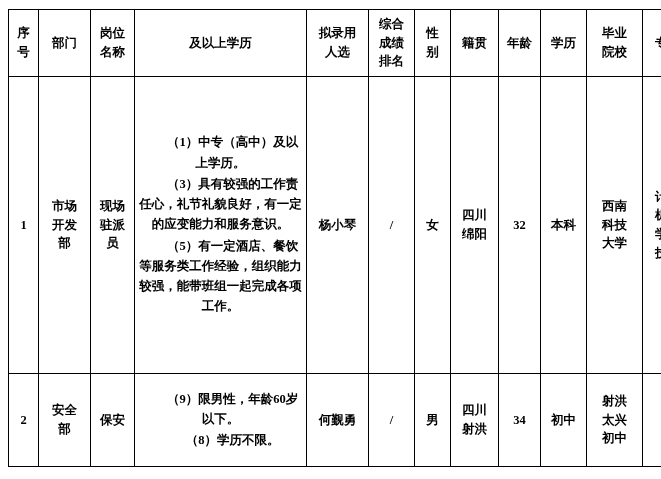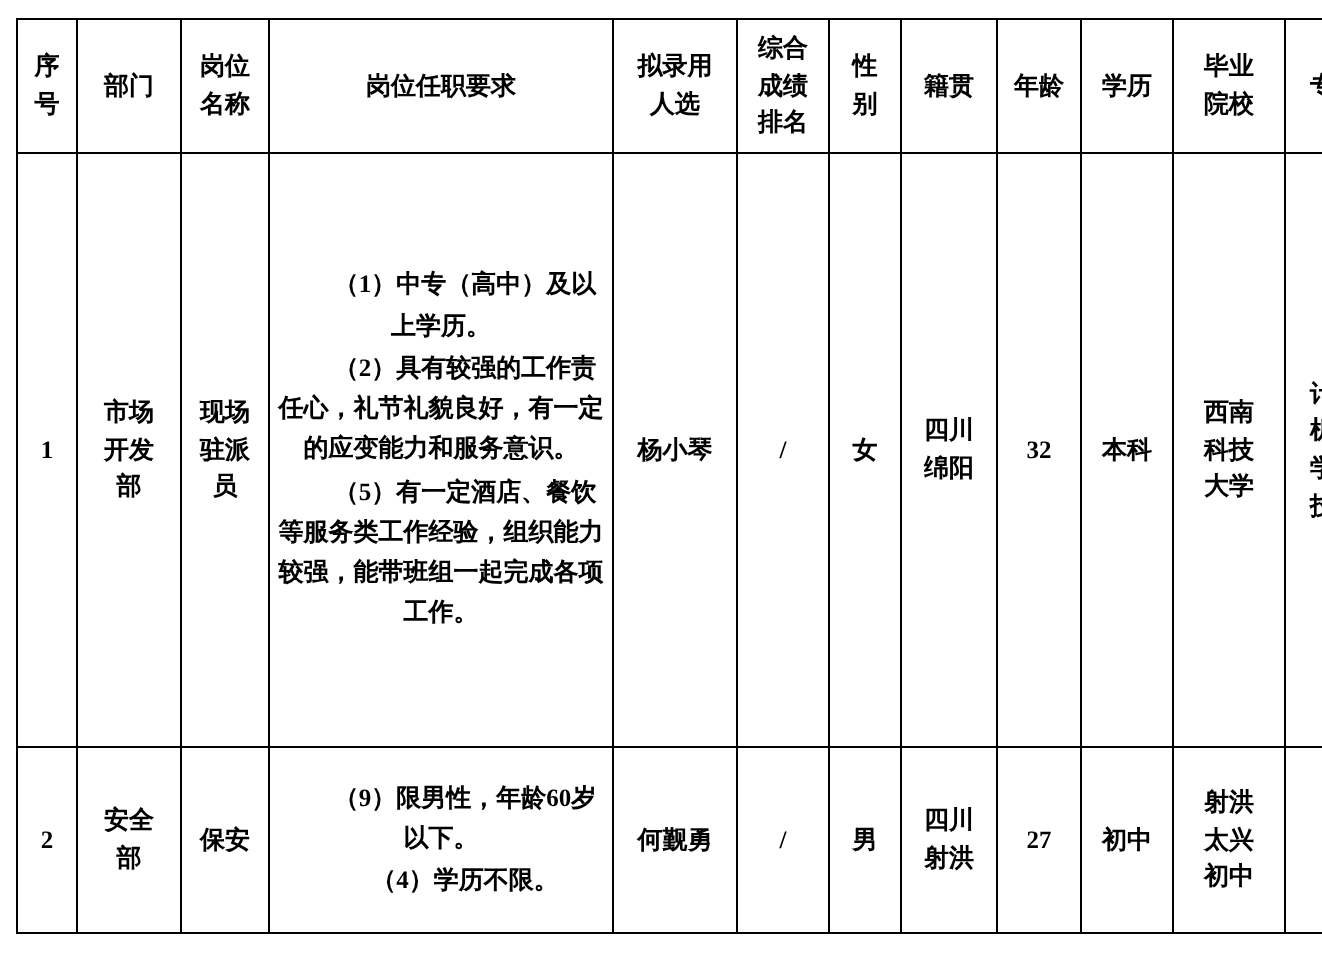--- a/index.html
+++ b/index.html
@@ -92,21 +92,21 @@
       <tr>
         <td class="stack">
           <span>序</span>
           <span>号</span>
         </td>
         <td>部门</td>
         <td class="stack">
           <span>岗位</span>
           <span>名称</span>
         </td>
-        <td>岗位任职要求</td>
+        <td>及以上学历</td>
         <td class="stack">
           <span>拟录用</span>
           <span>人选</span>
         </td>
         <td class="stack">
           <span>综合</span>
           <span>成绩</span>
           <span>排名</span>
         </td>
         <td class="stack">
@@ -131,21 +131,21 @@
           <span>开发</span>
           <span>部</span>
         </td>
         <td class="stack">
           <span>现场</span>
           <span>驻派</span>
           <span>员</span>
         </td>
         <td class="req-cell">
           <p>（1）中专（高中）及以上学历。</p>
-          <p>（2）具有较强的工作责任心，礼节礼貌良好，有一定的应变能力和服务意识。</p>
+          <p>（3）具有较强的工作责任心，礼节礼貌良好，有一定的应变能力和服务意识。</p>
           <p>（5）有一定酒店、餐饮等服务类工作经验，组织能力较强，能带班组一起完成各项工作。</p>
         </td>
         <td>杨小琴</td>
         <td>/</td>
         <td>女</td>
         <td class="stack">
           <span>四川</span>
           <span>绵阳</span>
         </td>
         <td>32</td>
@@ -164,30 +164,30 @@
       </tr>
       <tr class="row-second">
         <td>2</td>
         <td class="stack">
           <span>安全</span>
           <span>部</span>
         </td>
         <td>保安</td>
         <td class="req-cell">
           <p>（9）限男性，年龄60岁以下。</p>
-          <p>（4）学历不限。</p>
+          <p>（8）学历不限。</p>
         </td>
         <td>何觐勇</td>
         <td>/</td>
         <td>男</td>
         <td class="stack">
           <span>四川</span>
           <span>射洪</span>
         </td>
-        <td>27</td>
+        <td>34</td>
         <td>初中</td>
         <td class="stack">
           <span>射洪</span>
           <span>太兴</span>
           <span>初中</span>
         </td>
         <td>/</td>
       </tr>
     </tbody>
   </table>

